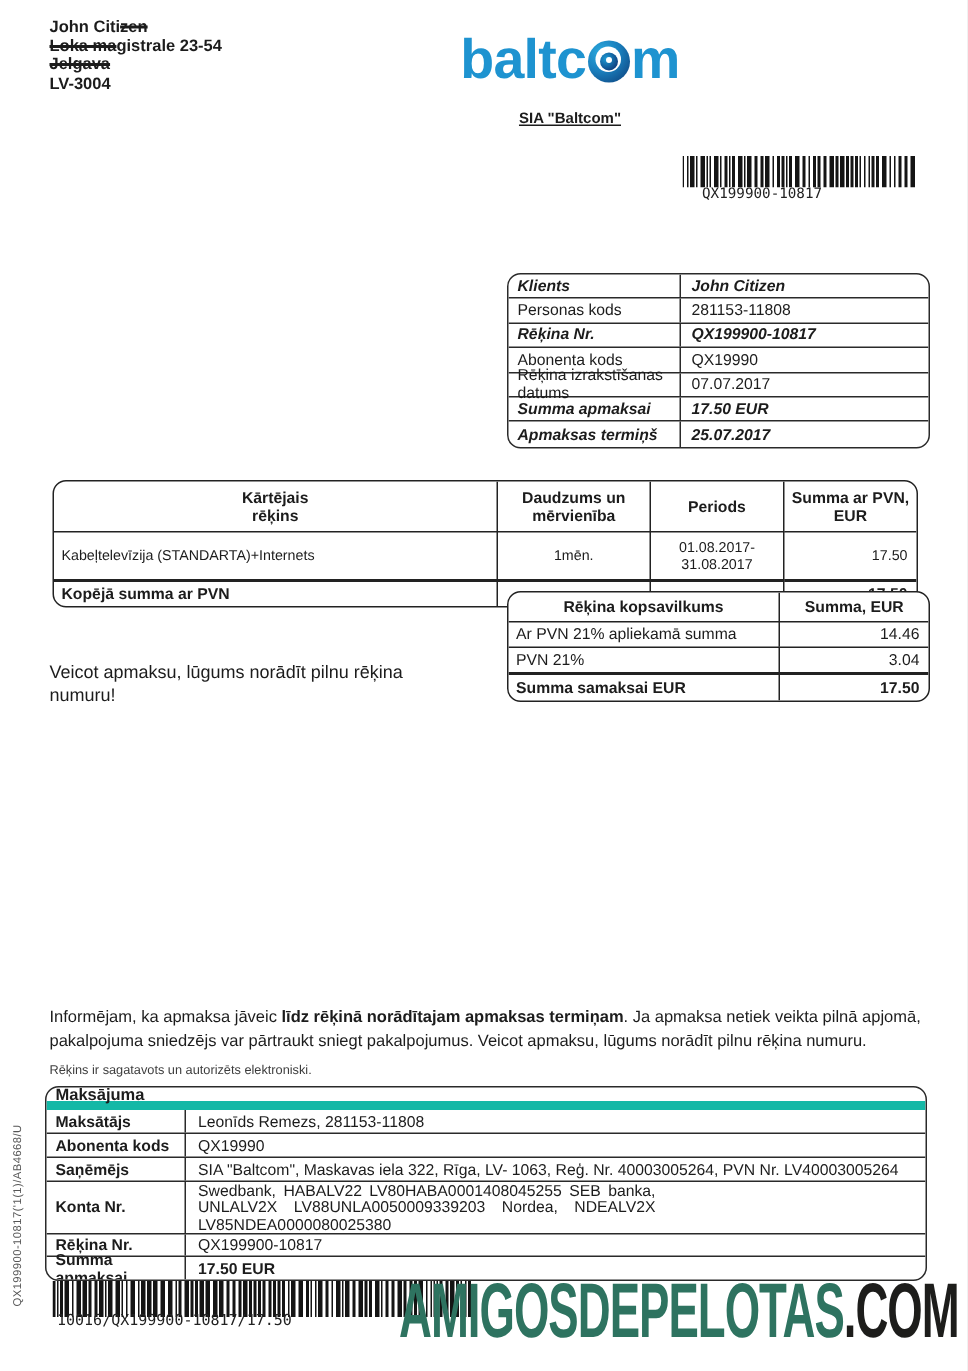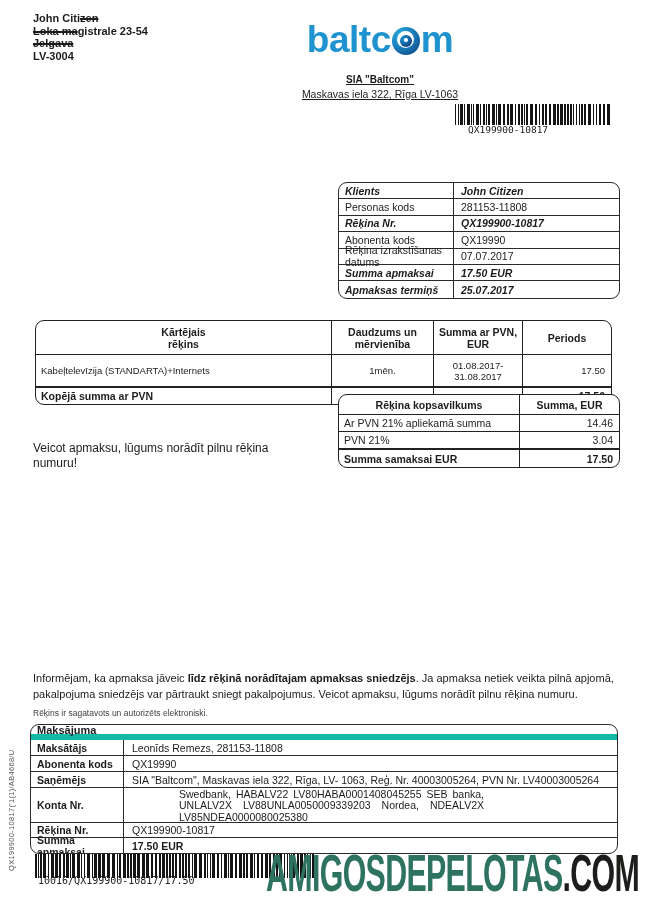--- a/index.html
+++ b/index.html
@@ -72,21 +72,21 @@
 
   
   .pd-table { position:absolute; left:30px; top:724px; width:588px; border:1.5px solid #2a2a2a; border-radius:9px; overflow:hidden; background:#fff; }
   .pd-title { height:15px; display:flex; align-items:center; padding-left:6px; font-weight:700; font-size:11px; border-bottom:6px solid #14b8a6; }
   .pd-row { display:flex; border-bottom:1px solid #2a2a2a; font-size:10.5px; }
   .pd-row:last-child { border-bottom:none; }
   .pd-label { flex:0 0 93px; border-right:1px solid #2a2a2a; display:flex; align-items:center; padding-left:6px; font-weight:700; }
   .pd-value { flex:1; display:flex; align-items:center; padding-left:8px; }
   .pd-h16 { height:16px; } .pd-h15 { height:15px; }
   .pd-konta { height:35px; }
-  .pd-konta .pd-value { align-items:flex-start; padding-top:1px;margin-left:47px; }
+  .pd-konta .pd-value { align-items:flex-start; padding-top:1px; }
   .pd-konta-text { max-width:305px; text-align:justify; line-height:11.4px; font-size:10.5px; }
   .pd-value-bold { font-weight:700; }
 
   
   .watermark { position:absolute; left:266px; top:843px; z-index:2; white-space:nowrap;
     font-size:46px; font-weight:800; letter-spacing:-1px;
     transform: scale(0.66, 1.12); transform-origin: left top; }
   .wm-main { color:#2e7360; }
   .wm-suffix { color:#1d1d1b; }
 
@@ -105,21 +105,20 @@
     <div><span class="struck">Jelgava</span></div>
     <div>LV-3004</div>
   </div>
 
   <div class="logo-wrap">
     <span class="logo-text"><span>baltc</span><span class="logo-eye"><span class="hl"></span></span><span>m</span></span>
   </div>
 
   <div class="company-block">
     <div class="company-name">SIA "Baltcom"</div>
-    <div class="company-addr">Maskavas iela 322, Rīga LV-1063</div>
   </div>
 
   <div class="barcode barcode-top">
       <div class="bc-bar" style="width: 1px; margin-right: 2px;"></div>
       <div class="bc-bar" style="width: 1px; margin-right: 1px;"></div>
       <div class="bc-bar" style="width: 3px; margin-right: 1px;"></div>
       <div class="bc-bar" style="width: 1px; margin-right: 2px;"></div>
       <div class="bc-bar" style="width: 3px; margin-right: 1px;"></div>
       <div class="bc-bar" style="width: 1px; margin-right: 1px;"></div>
       <div class="bc-bar" style="width: 1px; margin-right: 2px;"></div>
@@ -195,23 +194,23 @@
       <div class="ct-value">25.07.2017</div>
     </div>
   </div>
 
   <div class="svc-table">
     <div class="svc-row">
       <div class="svc-cell svc-head">Kārtējais
 rēķins</div>
       <div class="svc-cell svc-head">Daudzums un
 mērvienība</div>
+      <div class="svc-cell svc-head">Periods</div>
       <div class="svc-cell svc-head">Summa ar PVN,
 EUR</div>
-      <div class="svc-cell svc-head">Periods</div>
     </div>
     <div class="svc-row">
       <div class="svc-cell svc-data cell-left">Kabeļtelevīzija (STANDARTA)+Internets</div>
       <div class="svc-cell svc-data">1mēn.</div>
       <div class="svc-cell svc-data">01.08.2017-31.08.2017</div>
       <div class="svc-cell svc-data cell-right">17.50</div>
     </div>
     <div class="svc-row">
       <div class="svc-cell svc-total cell-left">Kopējā summa ar PVN</div>
       <div class="svc-cell svc-total"></div>
@@ -234,21 +233,21 @@
       <div class="sum-cell sum-body cell-right">3.04</div>
     </div>
     <div class="sum-row">
       <div class="sum-cell sum-total cell-left">Summa samaksai EUR</div>
       <div class="sum-cell sum-total cell-right">17.50</div>
     </div>
   </div>
 
   <div class="pay-note">Veicot apmaksu, lūgums norādīt pilnu rēķina numuru!</div>
 
-  <div class="info-par"><span>Informējam, ka apmaksa jāveic </span><b>līdz rēķinā norādītajam apmaksas sniedzējs</b><span>. Ja apmaksa netiek veikta pilnā apjomā, pakalpojuma sniedzējs var pārtraukt sniegt pakalpojumus. Veicot apmaksu, lūgums norādīt pilnu rēķina numuru.</span></div>
+  <div class="info-par"><span>Informējam, ka apmaksa jāveic </span><b>līdz rēķinā norādītajam apmaksas termiņam</b><span>. Ja apmaksa netiek veikta pilnā apjomā, pakalpojuma sniedzējs var pārtraukt sniegt pakalpojumus. Veicot apmaksu, lūgums norādīt pilnu rēķina numuru.</span></div>
   <div class="small-note">Rēķins ir sagatavots un autorizēts elektroniski.</div>
 
   <div class="pd-table">
     <div class="pd-title">Maksājuma</div>
     <div class="pd-row pd-h16">
       <div class="pd-label">Maksātājs</div>
       <div class="pd-value">Leonīds Remezs, 281153-11808</div>
     </div>
     <div class="pd-row pd-h16">
       <div class="pd-label">Abonenta kods</div>

